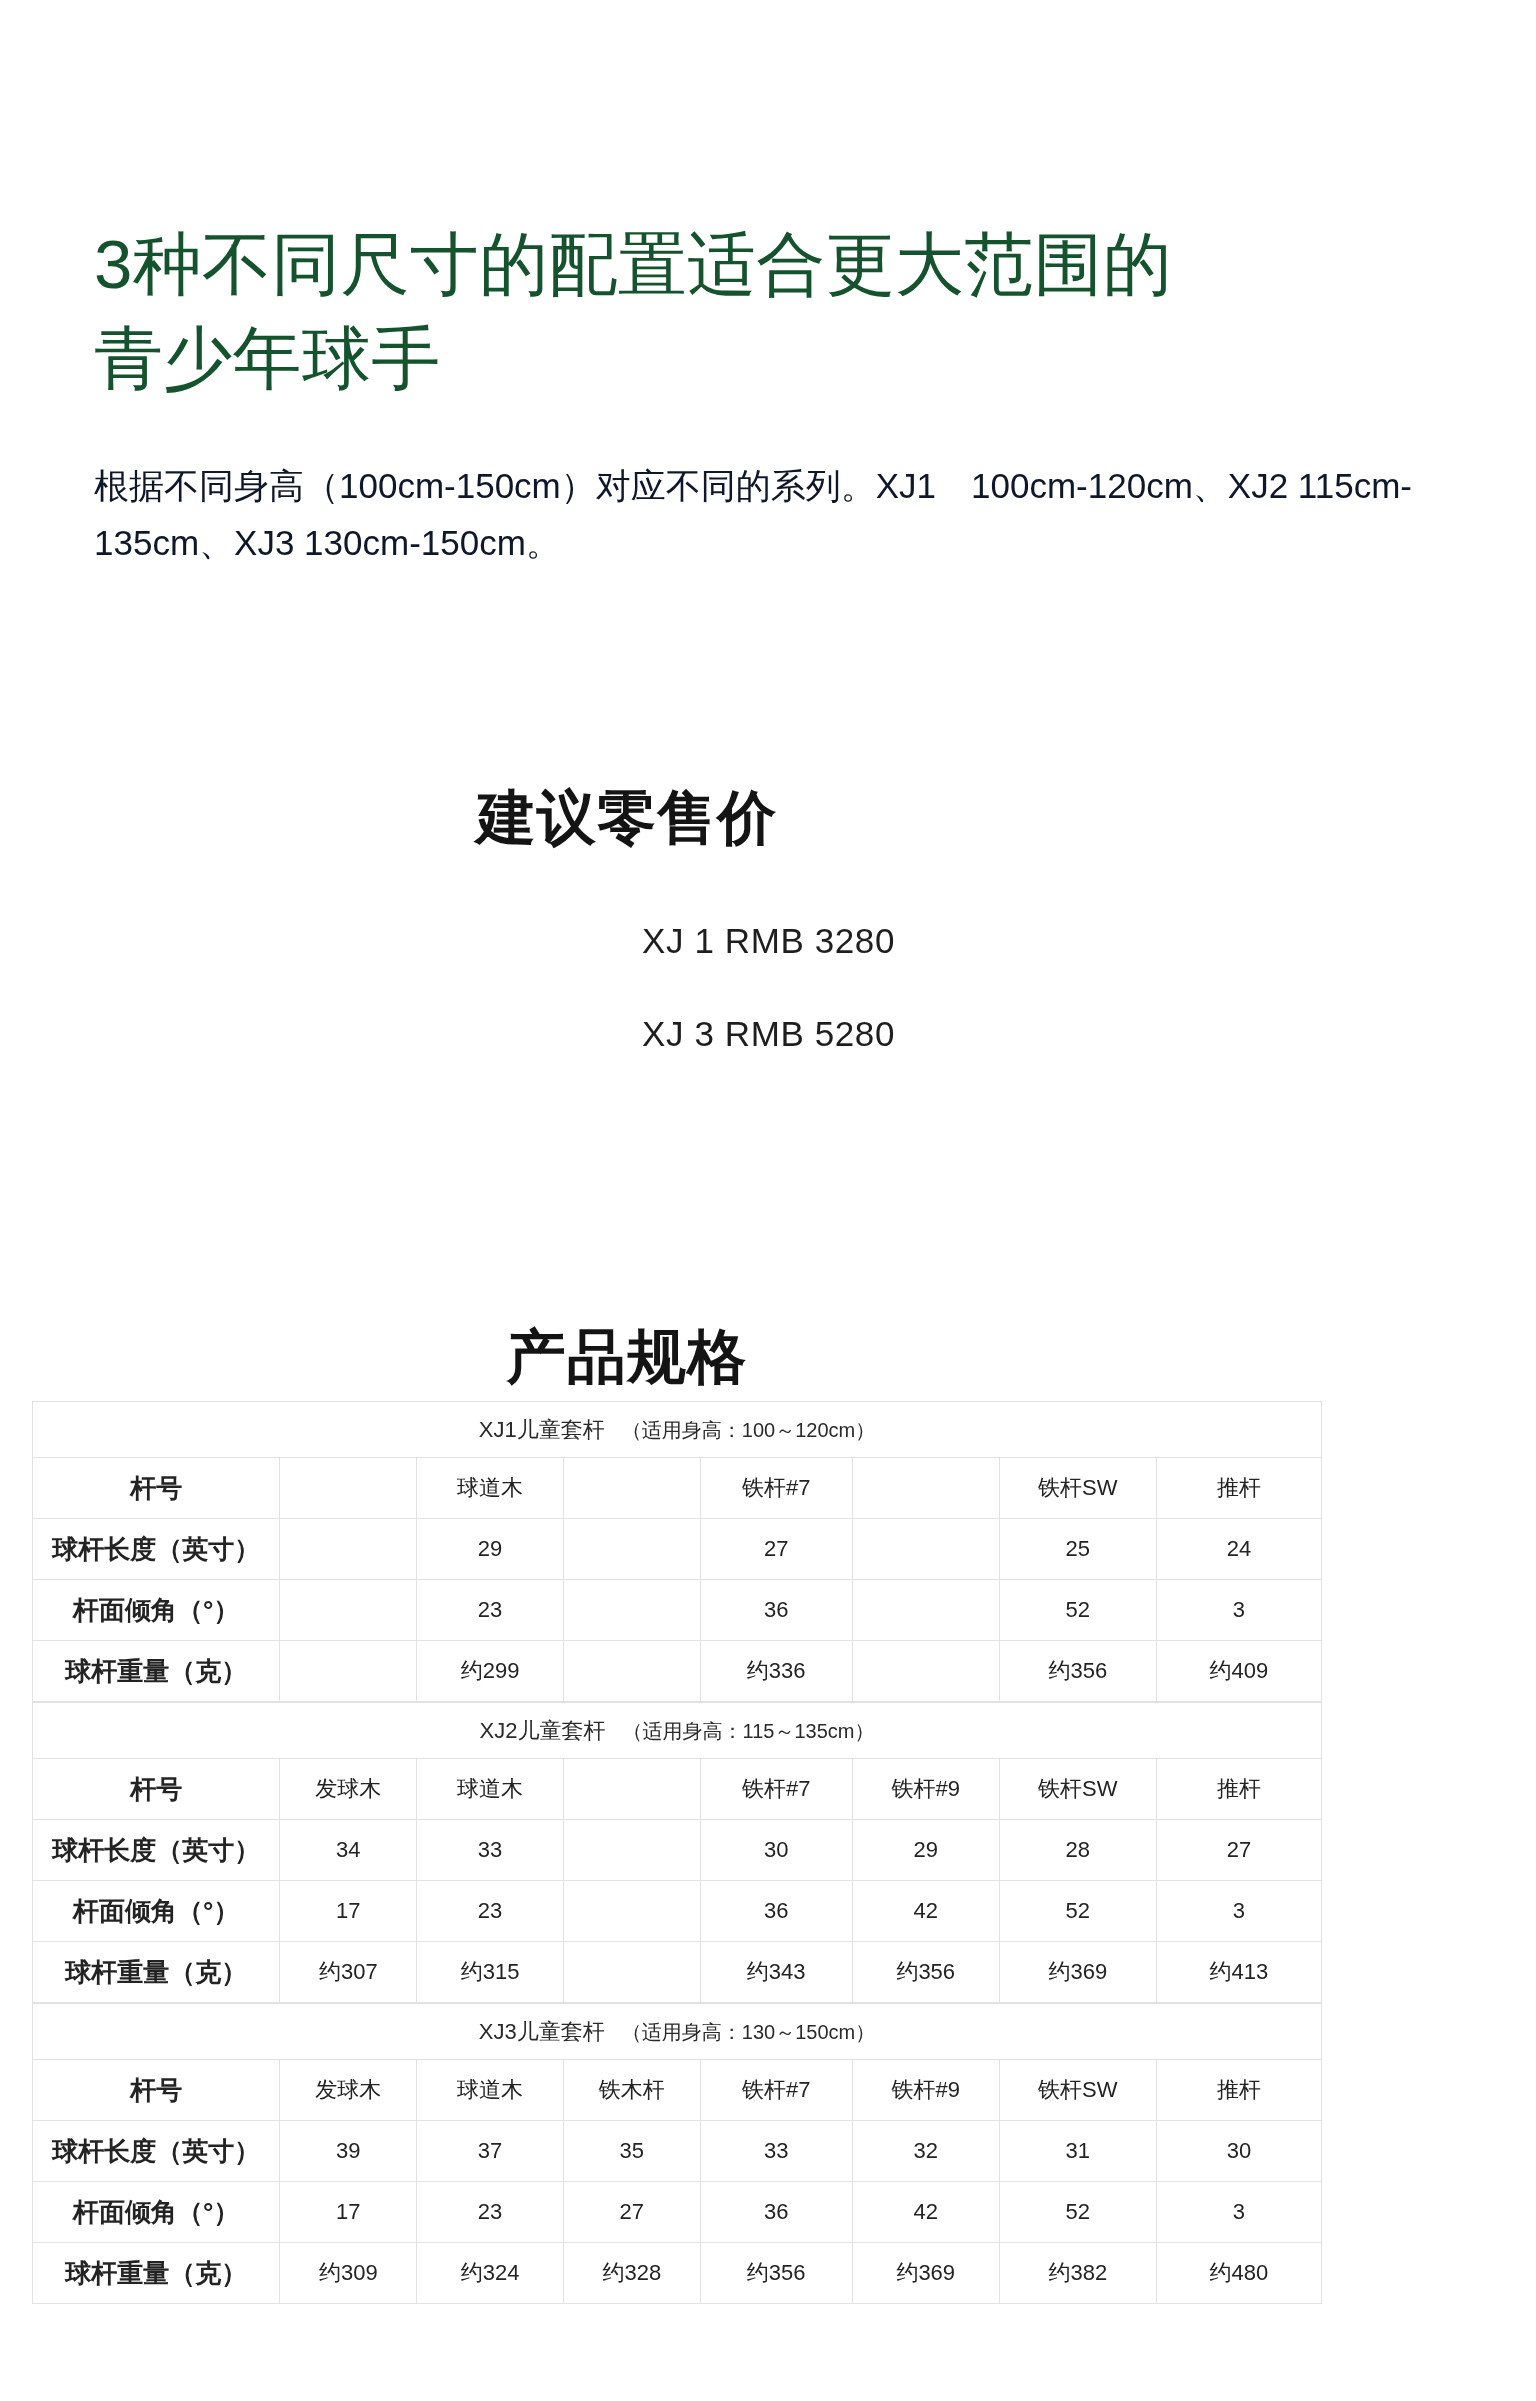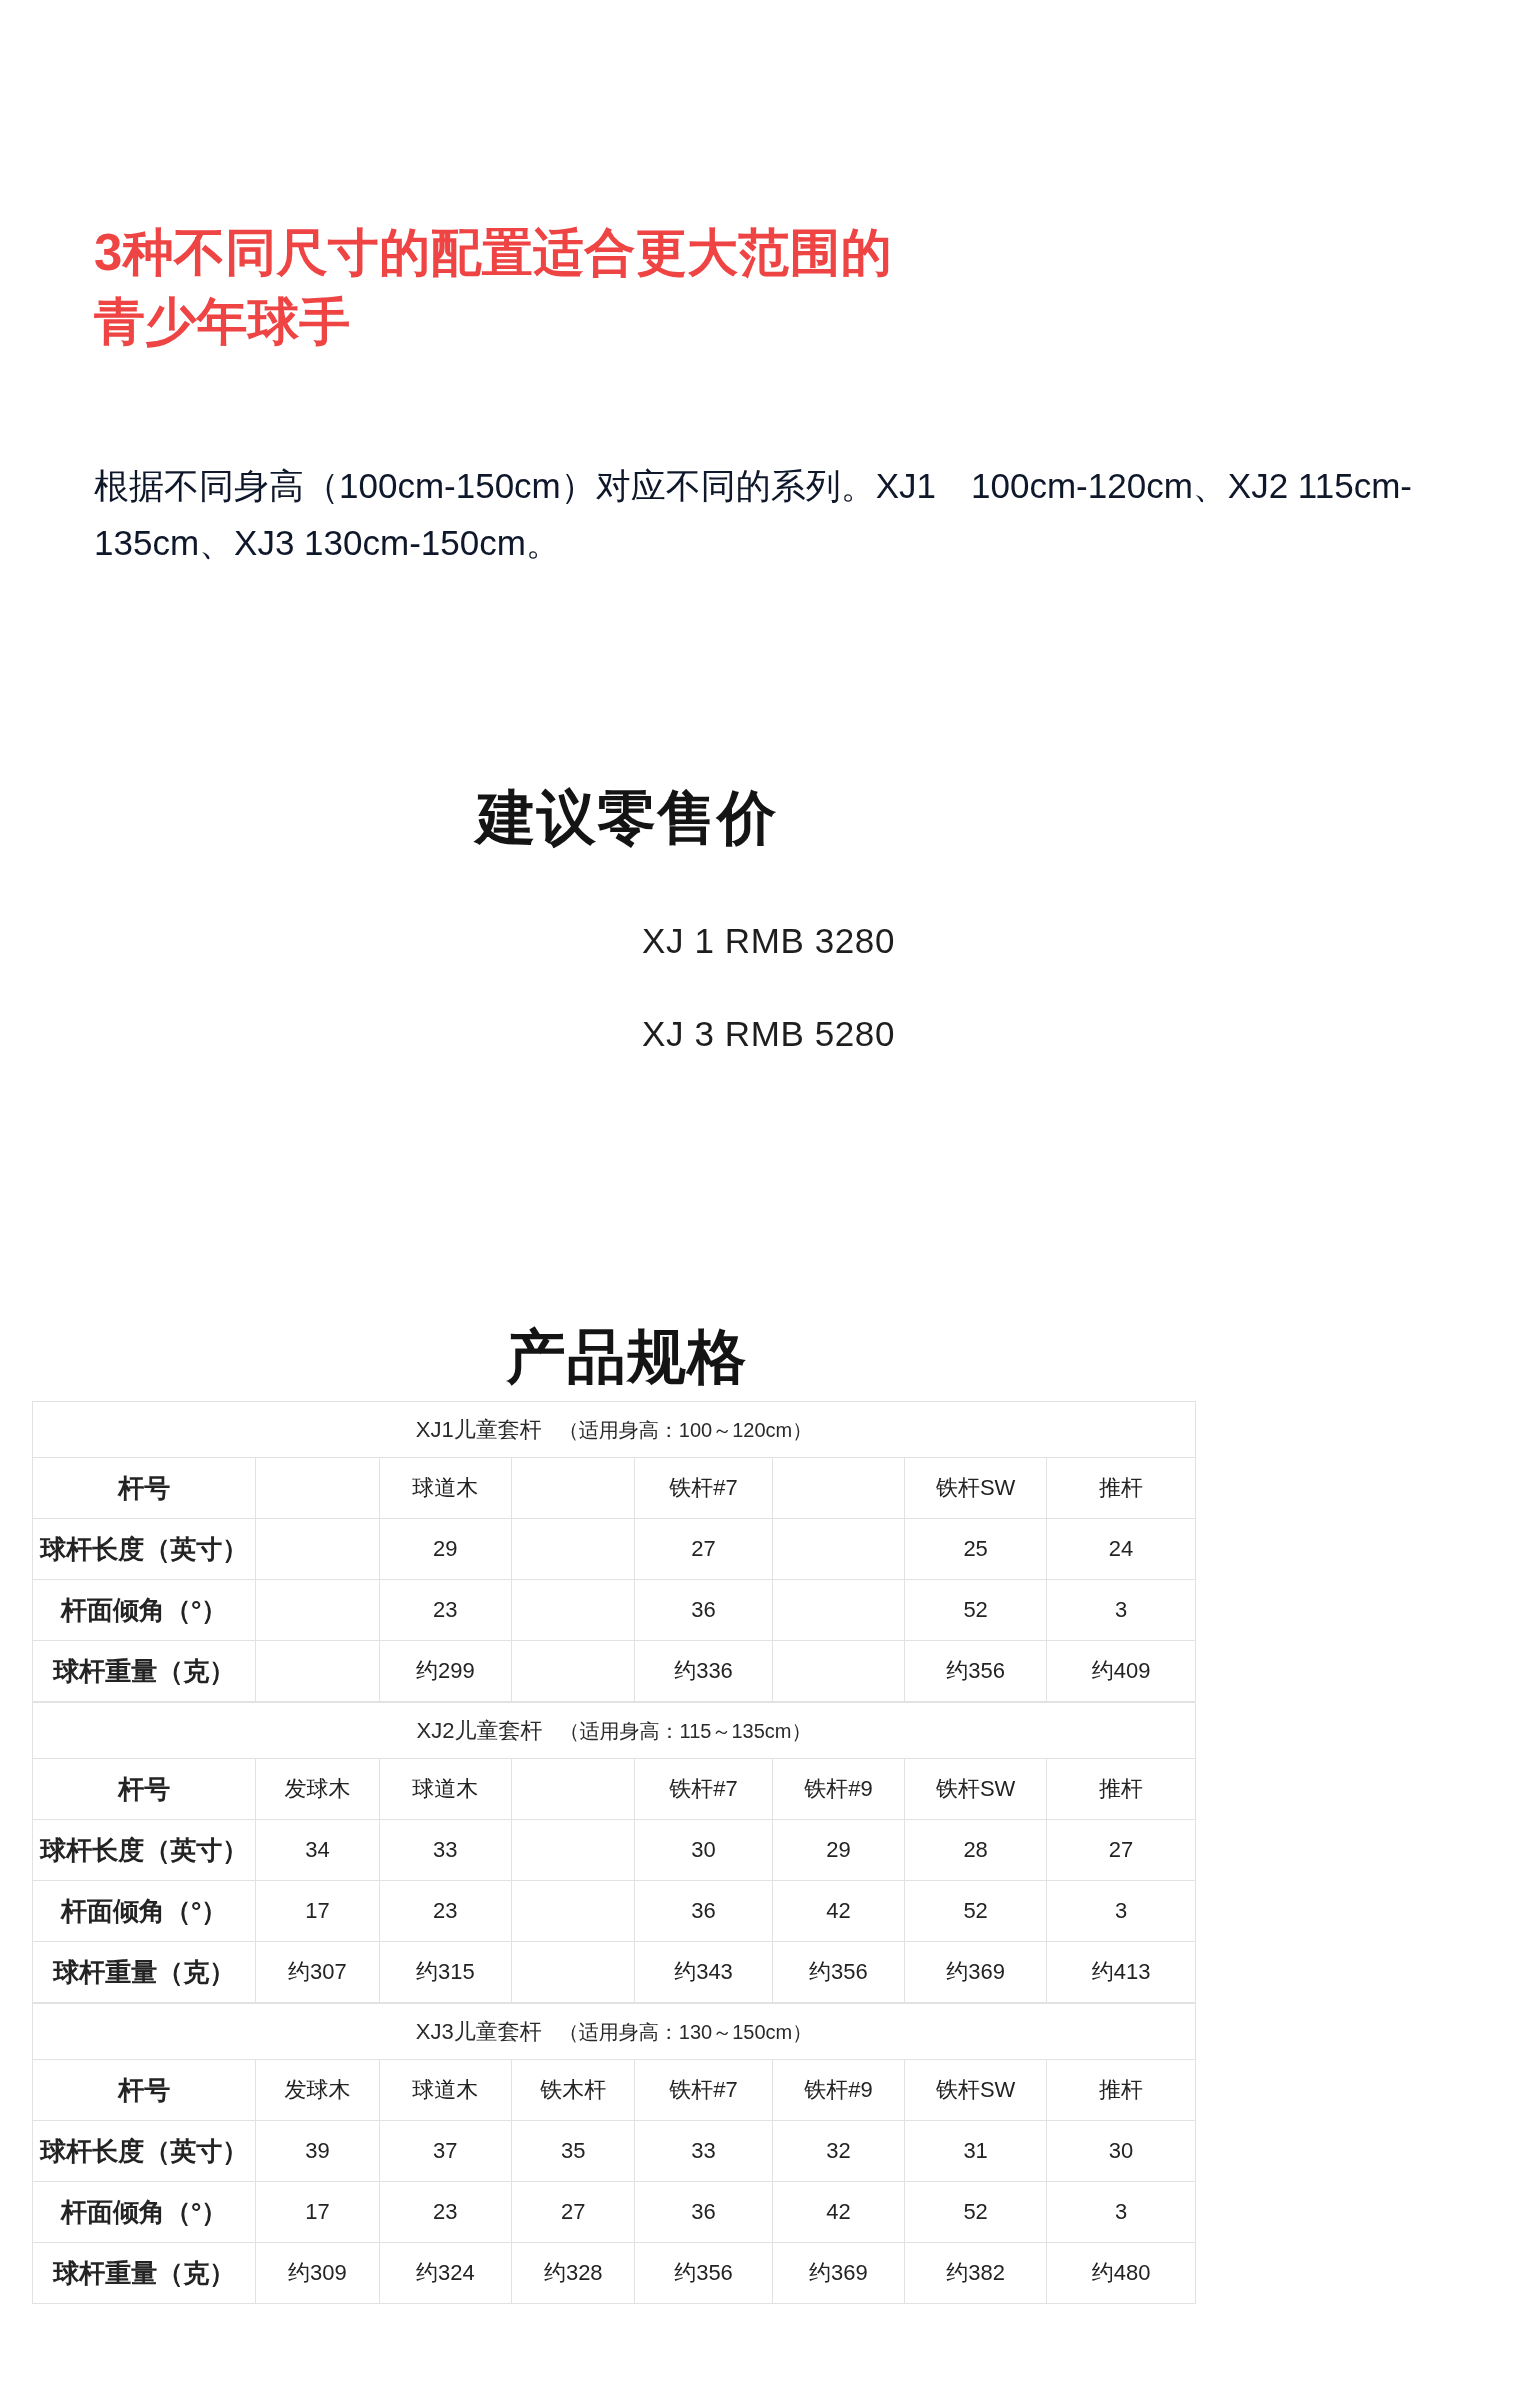--- a/index.html
+++ b/index.html
@@ -21,25 +21,25 @@
     padding: 0;
     background: #ffffff;
   }
 
   
   .headline {
     position: absolute;
     left: 94px;
     top: 218px;
     width: 1239px;
-    font-size: 51px;
+    font-size: 69px;
     line-height: 1.36;
-    font-weight: bold;
+    font-weight: normal;
     letter-spacing: 0.3px;
-    color: #ef4444;
+    color: #14532d;
   }
   .headline .l2 { display: block; }
 
   .paragraph {
     position: absolute;
     left: 94px;
     top: 458px;
     width: 1351px;
     font-size: 35px;
     line-height: 1.62;
@@ -80,21 +80,21 @@
     letter-spacing: 0.6px;
     font-weight: 400;
   }
   .price-row:last-child { margin-bottom: 0; }
 
   
   .spec-wrap {
     position: absolute;
     left: 32px;
     top: 1401px;
-    width: 1164px;
+    width: 1290px;
   }
   table.spec {
     width: 100%;
     border-collapse: collapse;
     table-layout: fixed;
     font-size: 22px;
     color: #232323;
   }
   table.spec td {
     border: 0.6px solid #e2e2e2;

